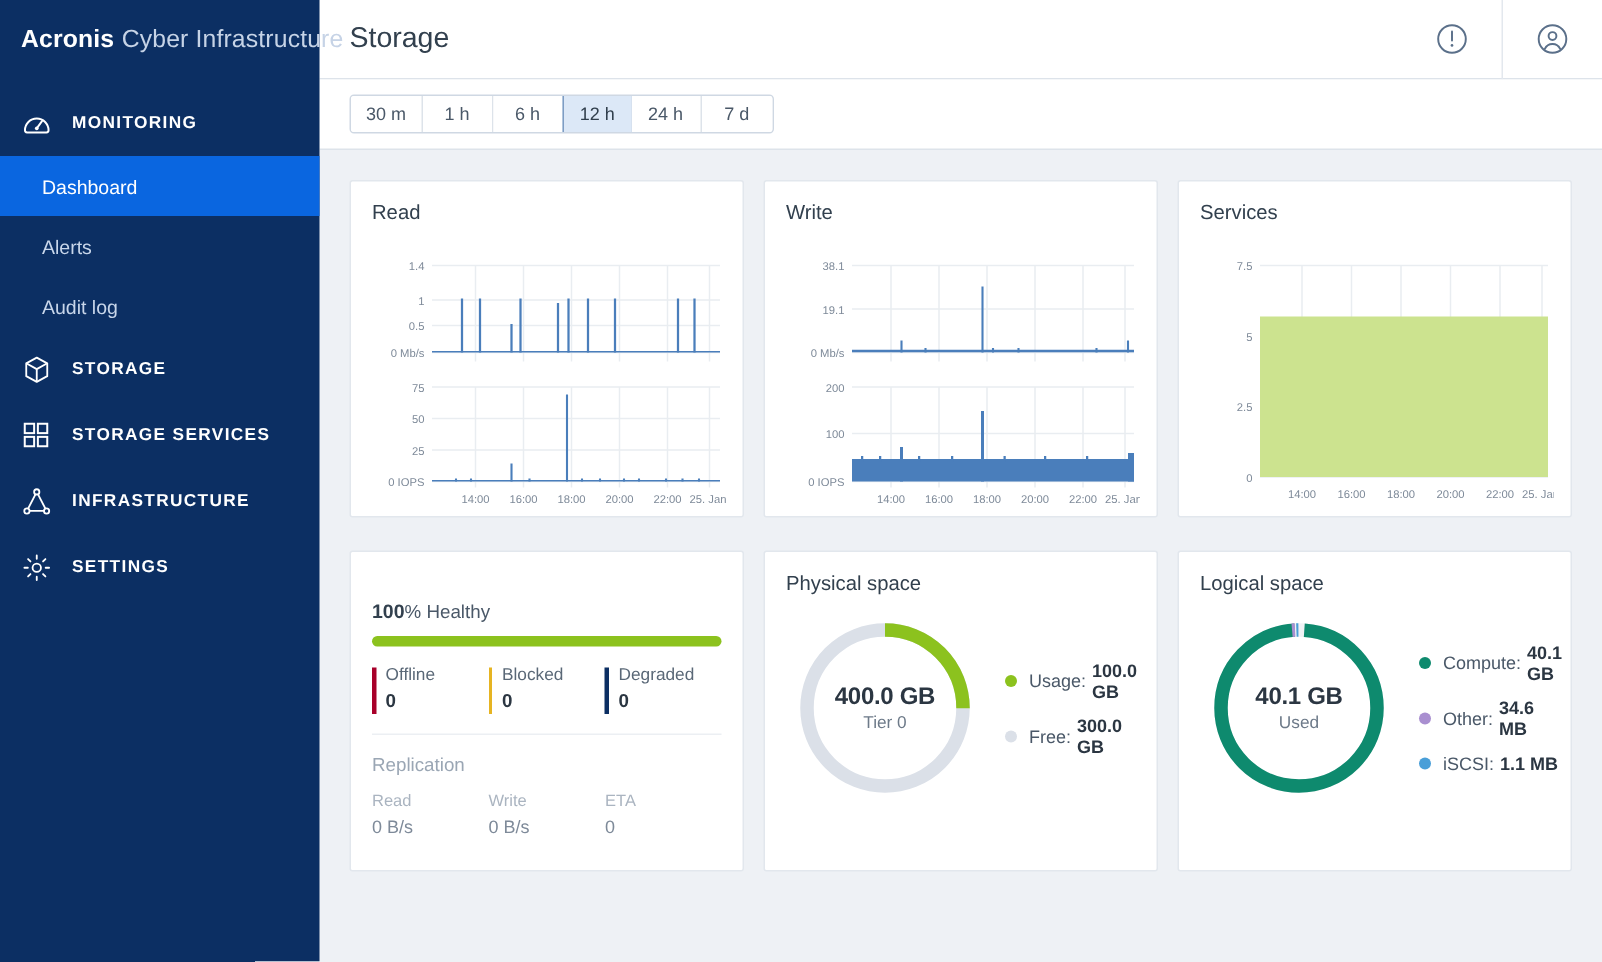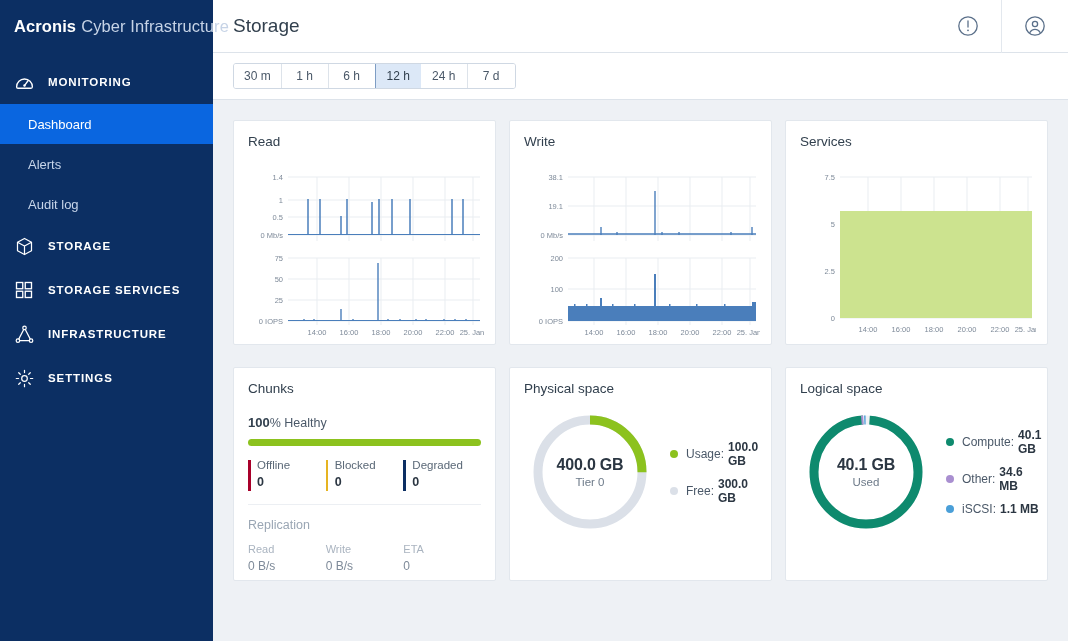--- a/index.html
+++ b/index.html
@@ -428,21 +428,20 @@
               <text class="tick" x="134" y="177" text-anchor="middle">18:00</text>
               <text class="tick" x="167" y="177" text-anchor="middle">20:00</text>
               <text class="tick" x="200" y="177" text-anchor="middle">22:00</text>
               <text class="tick" x="227" y="177" text-anchor="middle">25. Jan</text>
             </g>
           </svg>
         </div>
       </div>
 
       <div class="card">
-        <div class="card-title">Chunks</div>
 
         <div class="healthy-line">
           <b>100</b><span>% Healthy</span>
         </div>
         <div class="hbar" style="background:#8cc21e;width:100%"></div>
 
         <div class="chunk-stats">
           <div class="chunk-stat">
             <div class="bar" style="background:#a8002a"></div>
             <div class="lbl">Offline</div>

